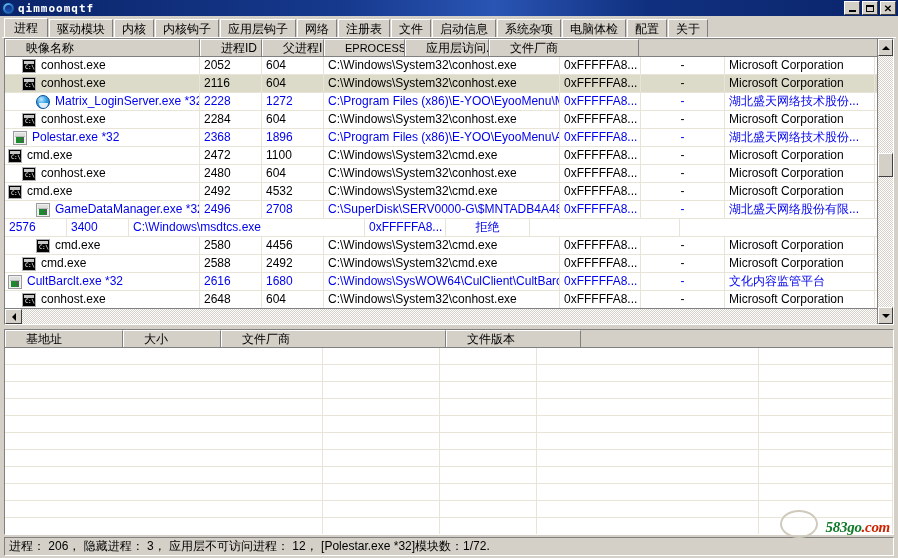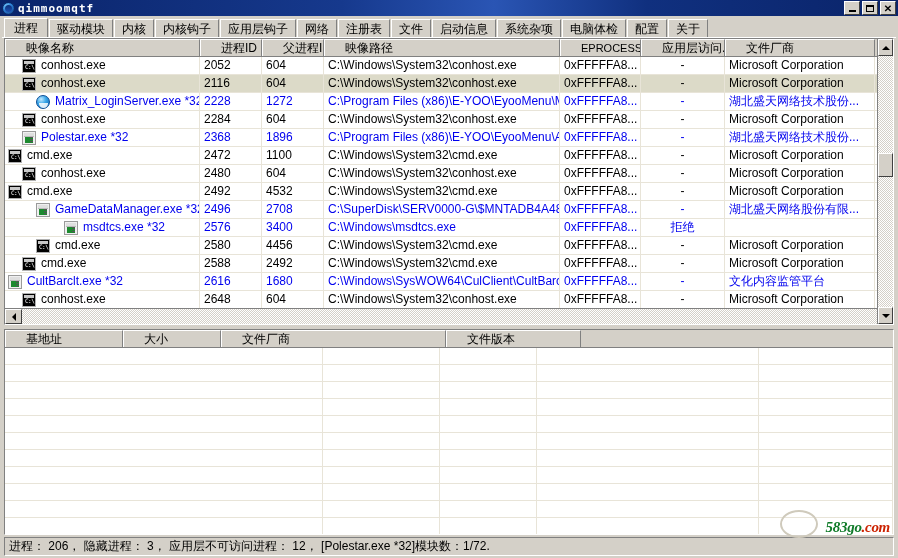--- a/index.html
+++ b/index.html
@@ -290,21 +290,20 @@
       <div class="tab">配置</div>
       <div class="tab">关于</div>
       <div class="tabs-underline"></div>
   </div>
 
   <div class="pane pane-top">
     <div class="grid-head" id="phead">
         <div class="hcell" style="width: 195px;">映像名称</div>
         <div class="hcell" style="width: 62px;">进程ID</div>
         <div class="hcell" style="width: 62px;">父进程ID</div>
-        <div class="hcell" style="width: 236px;">映像路径</div>
         <div class="hcell mono" style="width: 81px;">EPROCESS</div>
         <div class="hcell" style="width: 84px;">应用层访问...</div>
         <div class="hcell" style="width: 150px;">文件厂商</div>
       </div>
     <div class="rows" id="prows">
         <div class="row">
           <div class="cell c-name black" style="width: 195px; padding-left: 17px;">
             <span class="ico ico-cmd">
               <span class="bar"></span>
               <span class="txt">C:\</span>
@@ -356,21 +355,21 @@
             <span style="padding-left: 3px;">conhost.exe</span>
           </div>
           <div class="cell black" style="width: 62px;">2284</div>
           <div class="cell black" style="width: 62px;">604</div>
           <div class="cell black" style="width: 236px;">C:\Windows\System32\conhost.exe</div>
           <div class="cell black" style="width: 81px;">0xFFFFFA8...</div>
           <div class="cell black center" style="width: 84px;">-</div>
           <div class="cell black" style="width: 150px;">Microsoft Corporation</div>
         </div>
         <div class="row">
-          <div class="cell c-name blue" style="width: 195px; padding-left: 17px;">
+          <div class="cell c-name blue" style="width: 195px; padding-left: 8px;">
             <span class="ico ico-win">
               <span class="tbar"></span>
               <span class="body"></span>
               <span class="lines"></span>
             </span>
             <span style="padding-left: 3px;">Polestar.exe *32</span>
           </div>
           <div class="cell blue" style="width: 62px;">2368</div>
           <div class="cell blue" style="width: 62px;">1896</div>
           <div class="cell blue" style="width: 236px;">C:\Program Files (x86)\E-YOO\EyooMenu\Ap...</div>
@@ -433,28 +432,20 @@
             <span style="padding-left: 3px;">GameDataManager.exe *32</span>
           </div>
           <div class="cell blue" style="width: 62px;">2496</div>
           <div class="cell blue" style="width: 62px;">2708</div>
           <div class="cell blue" style="width: 236px;">C:\SuperDisk\SERV0000-G\$MNTADB4A481\...</div>
           <div class="cell blue" style="width: 81px;">0xFFFFFA8...</div>
           <div class="cell blue center" style="width: 84px;">-</div>
           <div class="cell blue" style="width: 150px;">湖北盛天网络股份有限...</div>
         </div>
         <div class="row">
-          <div class="cell c-name blue" style="width: 195px; padding-left: 59px;">
-            <span class="ico ico-win">
-              <span class="tbar"></span>
-              <span class="body"></span>
-              <span class="lines"></span>
-            </span>
-            <span style="padding-left: 3px;">msdtcs.exe *32</span>
-          </div>
           <div class="cell blue" style="width: 62px;">2576</div>
           <div class="cell blue" style="width: 62px;">3400</div>
           <div class="cell blue" style="width: 236px;">C:\Windows\msdtcs.exe</div>
           <div class="cell blue" style="width: 81px;">0xFFFFFA8...</div>
           <div class="cell blue center" style="width: 84px;">拒绝</div>
           <div class="cell blue" style="width: 150px;"></div>
         </div>
         <div class="row">
           <div class="cell c-name black" style="width: 195px; padding-left: 31px;">
             <span class="ico ico-cmd">

